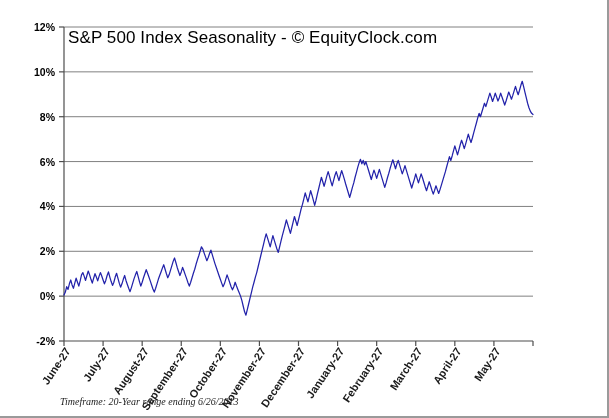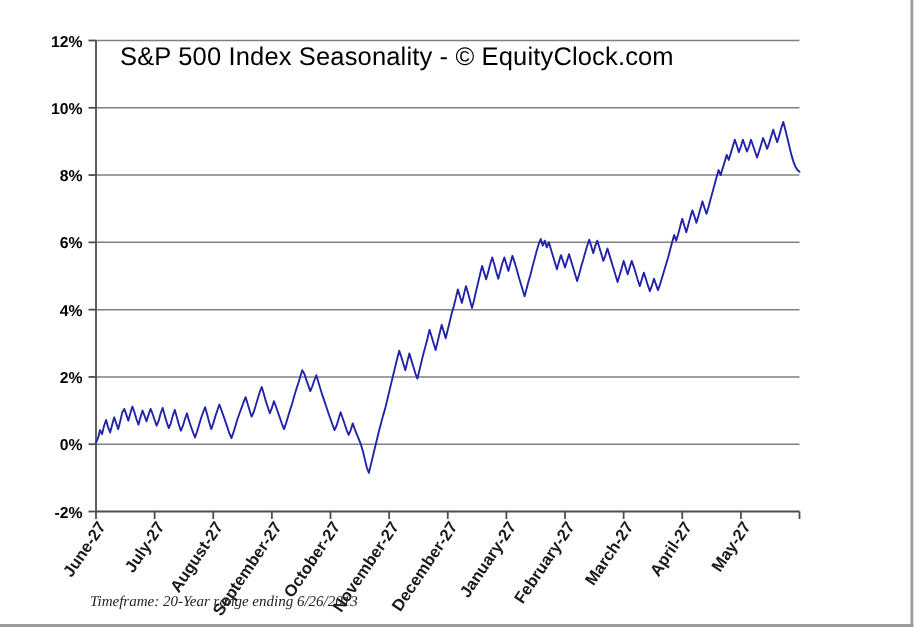--- a/index.html
+++ b/index.html
@@ -21,21 +21,21 @@
     overflow: hidden;
   }
   #chart-root {
     position: absolute;
     left: 0; top: 0;
     width: 605px;
     height: 414px;
   }
   .chart-title {
     position: absolute;
-    left: 80px;
+    left: 68px;
     top: 28px;
     font-size: 17px;
     color: #000000;
     white-space: nowrap;
     letter-spacing: 0.1px;
   }
   svg.plot {
     position: absolute;
     left: 0;
     top: 0;

